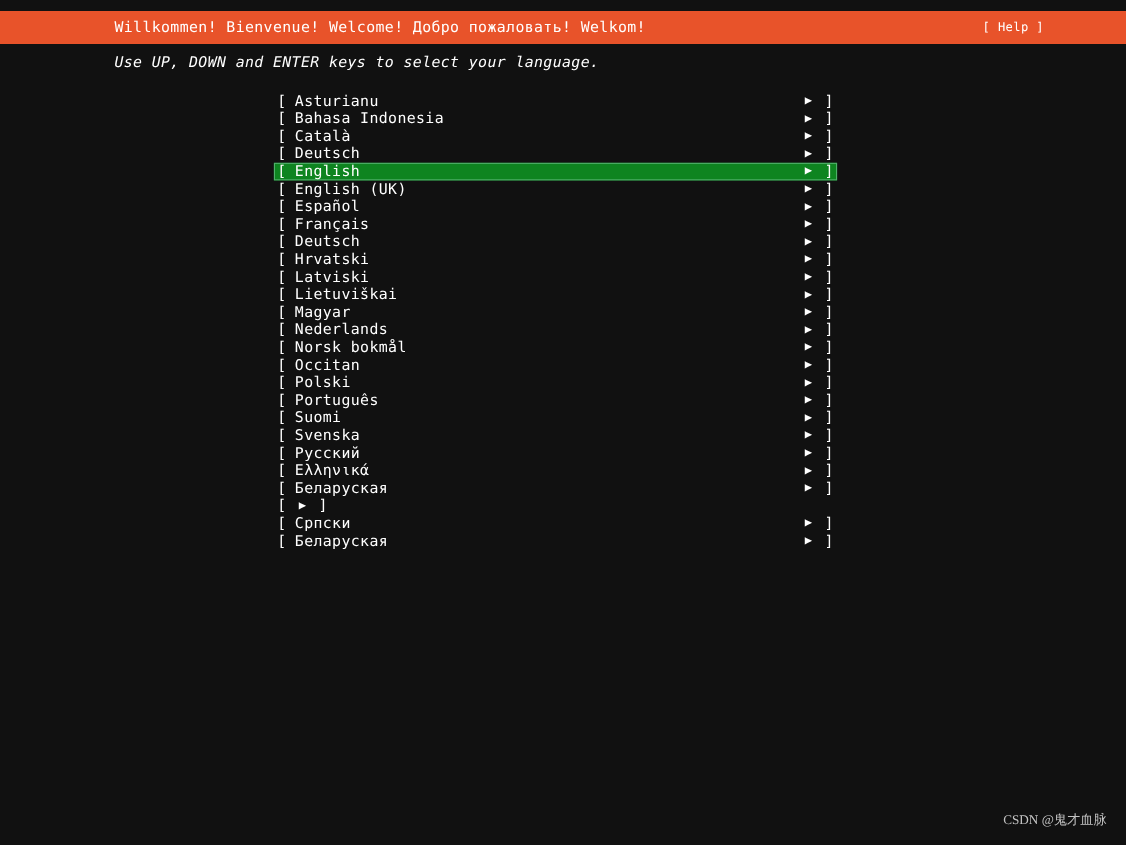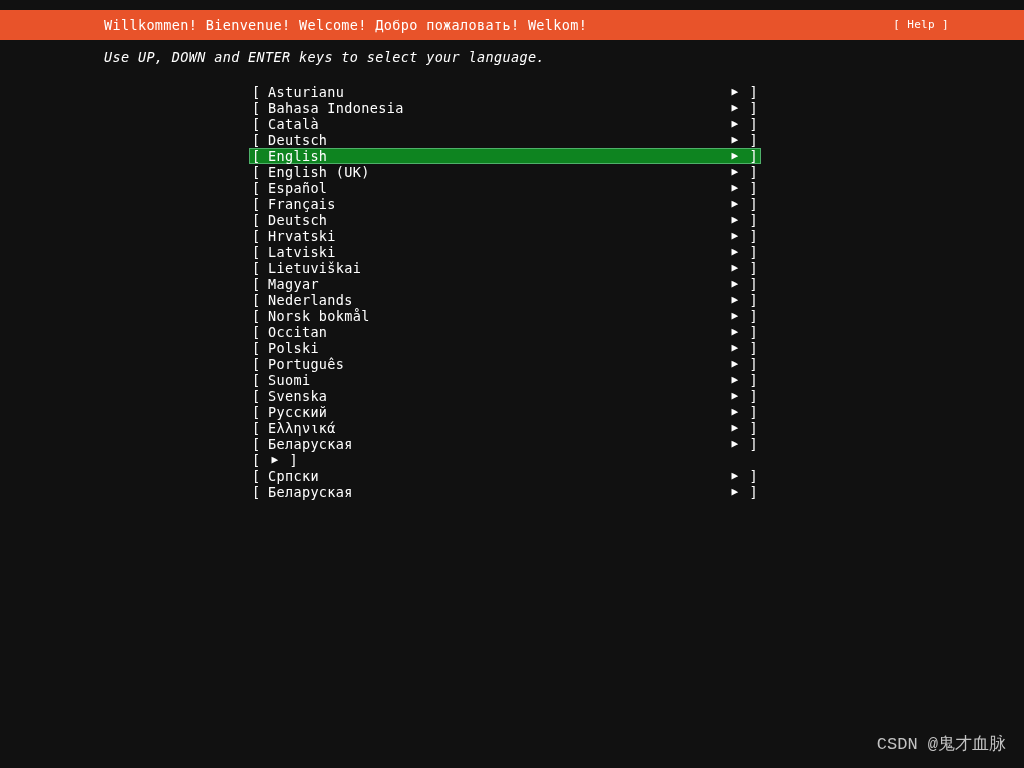--- a/index.html
+++ b/index.html
@@ -122,22 +122,22 @@
     flex: 0 0 18px;
     text-align: right;
     padding-right: 2px;
   }
 
   
   #watermark {
     position: absolute;
     right: 18px;
     bottom: 12px;
-    font-family: Liberation Mono, monospace;
-    font-size: 17px;
+    font-family: Liberation Serif, serif;
+    font-size: 12px;
     line-height: 22px;
     color: #d3d3d3;
     white-space: pre;
     opacity: 0.92;
   }
 </style>
 </head>
 <body>
 
 <div id="top-gap"></div>

